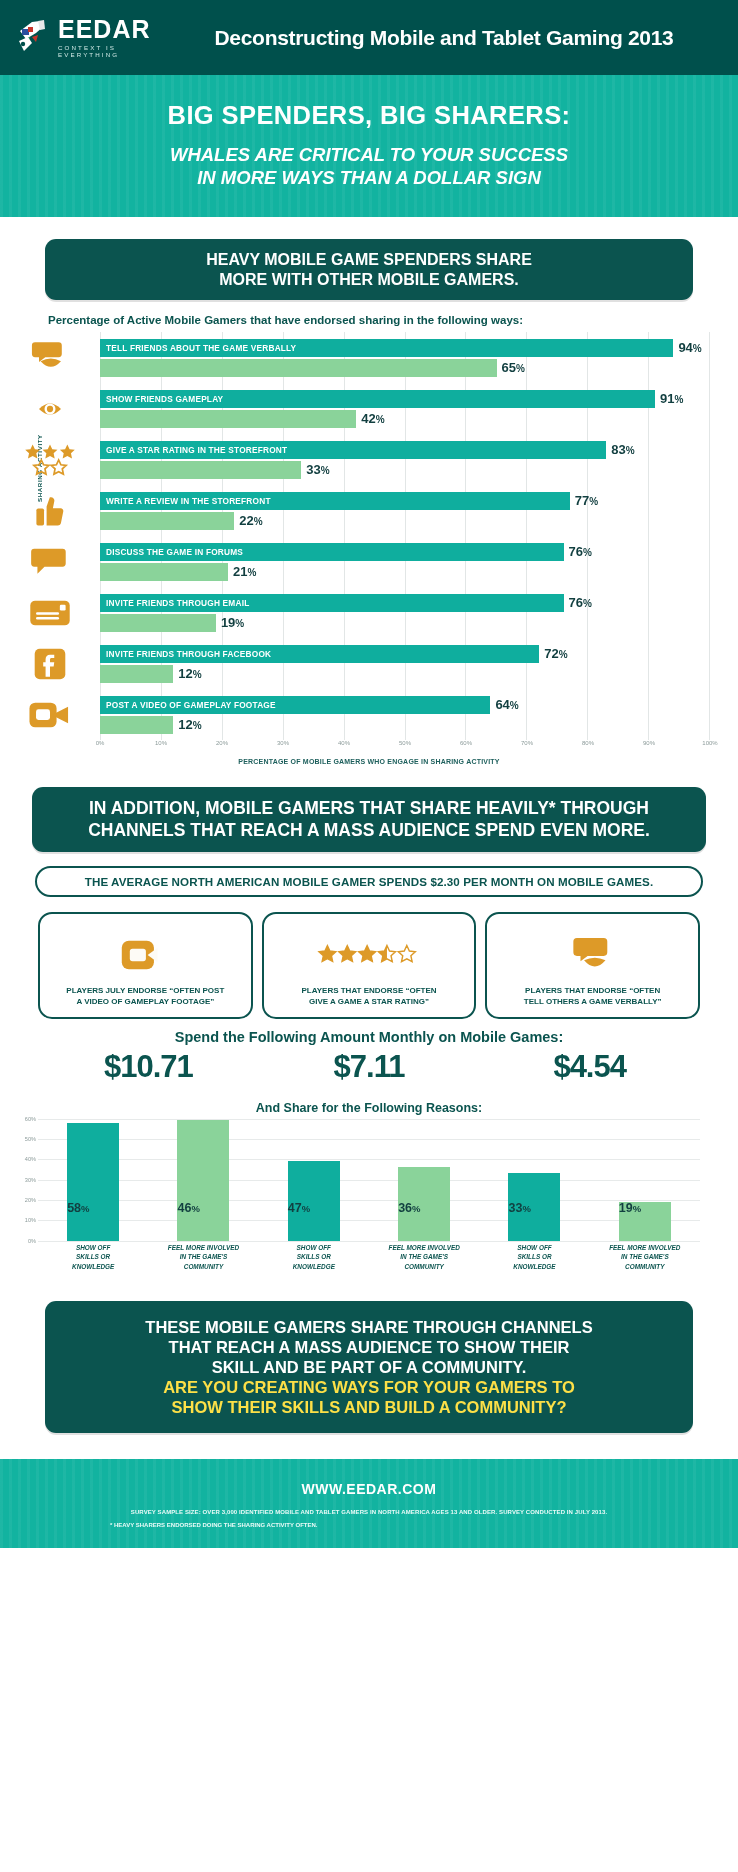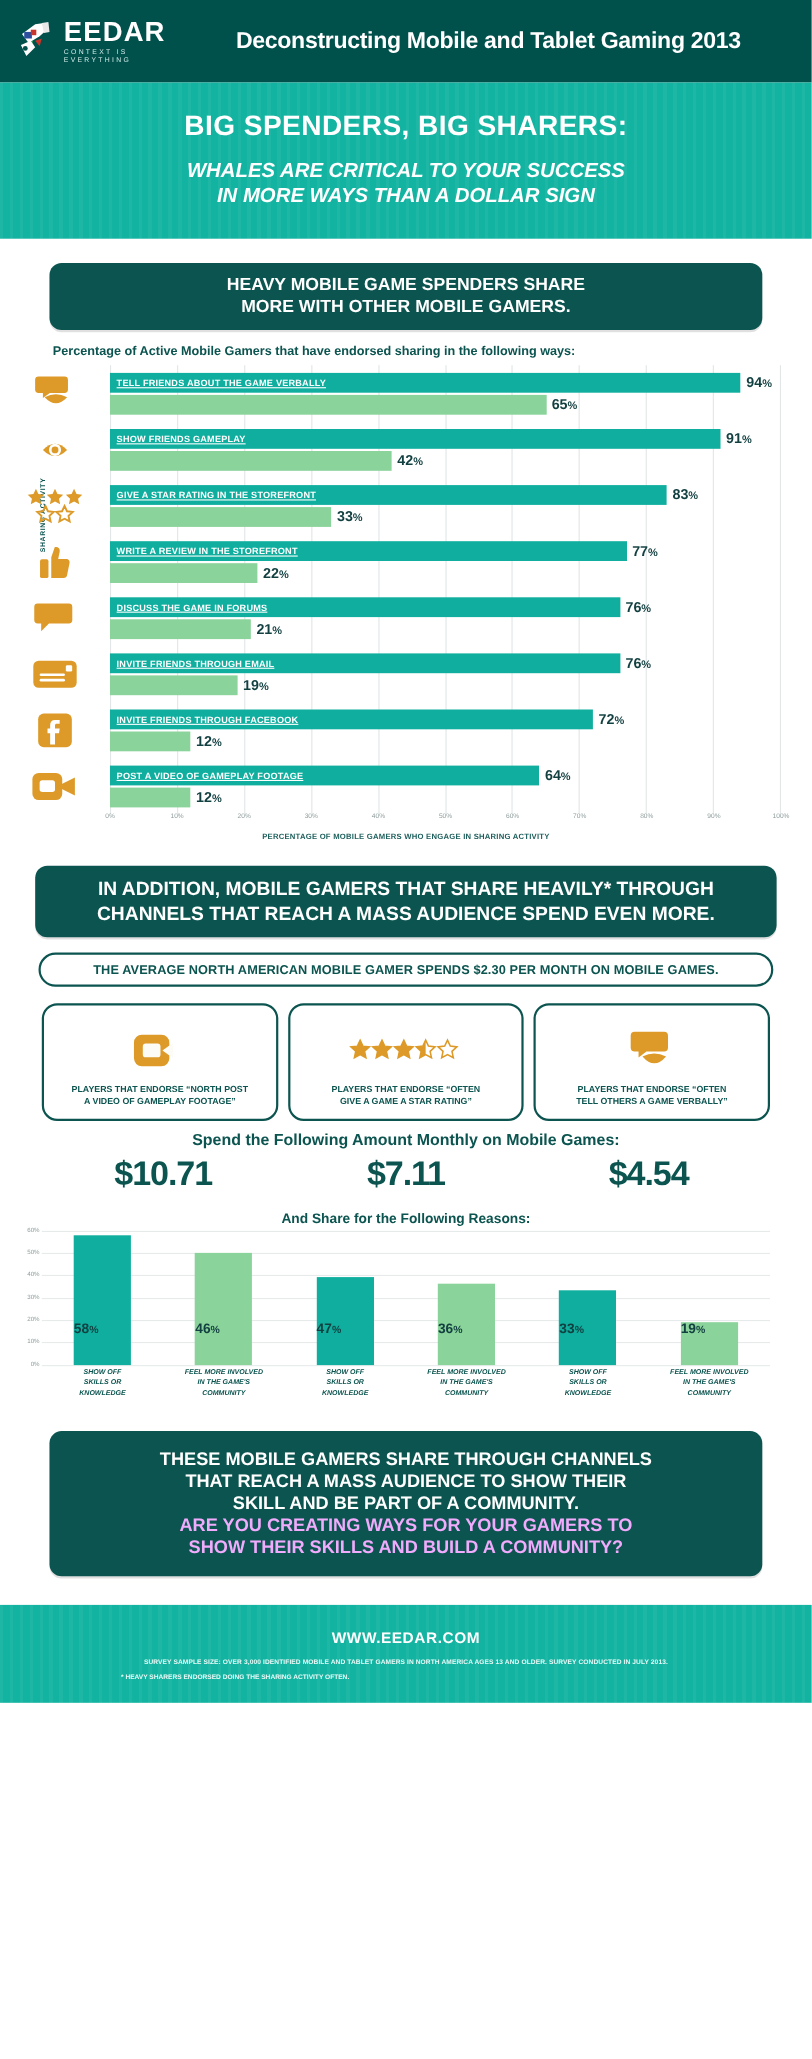--- a/index.html
+++ b/index.html
@@ -29,21 +29,21 @@
 
   
   .banner {
     margin:22px 45px 0; background:#0b544f; border-radius:11px;
     color:#fff; text-align:center; font-weight:bold; padding:11px 18px;
     line-height:1.22; box-shadow:0 2px 0 rgba(0,0,0,.12);
   }
   .banner.sz1 { font-size:16px; }
   .banner.sz2 { font-size:17.5px; margin-left:32px; margin-right:32px;}
   .banner.sz3 { font-size:16.5px; margin-left:45px; margin-right:45px; padding:16px 22px; }
-  .banner .accent { color:#f0abfc; }
+  .banner .accent { color:#fde047; }
 
   .outline-banner {
     margin:14px 35px 0; border:2.5px solid #0b544f; border-radius:20px;
     text-align:center; font-weight:bold; font-size:11.6px; color:#0b544f;
     padding:7px 10px; letter-spacing:.1px;
   }
 
   .sub-label { margin:14px 0 6px 48px; font-size:11.5px; font-weight:bold; color:#0b544f; }
 
   
@@ -59,21 +59,21 @@
   .gridlines div:first-child { border-left:1px solid #e2e6e6; }
   .row { position:relative; height:51px; display:flex; align-items:center; }
   .row-icon {
     position:absolute; left:-86px; width:72px; height:46px;
     display:flex; align-items:center; justify-content:center; color:#dd9a28;
   }
   .bars { position:relative; width:100%; z-index:2; }
   .bar { height:18px; display:flex; align-items:center; position:relative; }
   .bar.heavy { background:#0fae9e; }
   .bar.non   { background:#8ad39a; margin-top:2px;text-align:right; }
-  .bar-label { color:#fff; font-size:8.3px; font-weight:bold; padding-left:6px; letter-spacing:.2px; white-space:nowrap;text-decoration:underline; }
+  .bar-label { color:#fff; font-size:8.3px; font-weight:bold; padding-left:6px; letter-spacing:.2px; white-space:nowrap; }
   .bar-val {
     position:absolute; left:100%; margin-left:5px; font-size:13px; font-weight:bold; color:#123f40; white-space:nowrap;
   }
   .bar-val .pct { font-size:10px; }
 
   
   .legend {
     position:absolute; right:16px; bottom:40px; width:175px; background:#fff;
     border:1.4px solid #123f40; z-index:5; font-size:7.4px;
   }
@@ -357,21 +357,21 @@
 <div class="panels">
   <div class="panel">
     <div class="panel-icon">
       <svg viewBox="0 0 56 40" width="50" height="38">
         <rect x="2" y="4" width="36" height="32" rx="8" fill="#dd9a28"></rect>
         <rect x="11" y="13" width="18" height="14" rx="3" fill="#fdfbf6"></rect>
         <path d="M31 20 L42 12 L42 28 Z" fill="#fdfbf6"></path>
       </svg>
     </div>
     <div class="panel-cap">
-      <span>PLAYERS THAT ENDORSE “NORTH POST</span><br>
+      <span>PLAYERS JULY ENDORSE “OFTEN POST</span><br>
       <span>A VIDEO OF GAMEPLAY FOOTAGE”</span>
     </div>
   </div>
   <div class="panel">
     <div class="panel-icon">
       <svg viewBox="0 0 110 24" width="104" height="24">
         <g fill="#dd9a28" stroke="#dd9a28" stroke-width="1.4">
           <path d="M11 2 l2.7 5.8 6.3.7-4.7 4.3 1.3 6.2L11 16l-5.6 3 1.3-6.2L2 8.5l6.3-.7z"></path>
           <path d="M32 2 l2.7 5.8 6.3.7-4.7 4.3 1.3 6.2L32 16l-5.6 3 1.3-6.2L23 8.5l6.3-.7z"></path>
           <path d="M53 2 l2.7 5.8 6.3.7-4.7 4.3 1.3 6.2L53 16l-5.6 3 1.3-6.2L44 8.5l6.3-.7z"></path>
@@ -430,21 +430,21 @@
     </div>
   <div id="mini-groups">
       <div class="mini-group" style="left: 0%; width: 33.333%;">
         <div class="mini-bar-wrap">
           <div class="mini-bar heavy" style="height:117.93333333333334px">
             <span class="mini-val">58<span class="pct">%</span></span>
           </div>
           <div class="mini-cap">SHOW OFF<br>SKILLS OR<br>KNOWLEDGE</div>
         </div>
         <div class="mini-bar-wrap">
-          <div class="mini-bar non" style="height:102px">
+          <div class="mini-bar non" style="height:121px">
             <span class="mini-val">46<span class="pct">%</span></span>
           </div>
           <div class="mini-cap">FEEL MORE INVOLVED<br>IN THE GAME'S<br>COMMUNITY</div>
         </div>
       </div>
       <div class="mini-group" style="left: 33.333%; width: 33.333%;">
         <div class="mini-bar-wrap">
           <div class="mini-bar heavy" style="height:80px">
             <span class="mini-val">47<span class="pct">%</span></span>
           </div>

